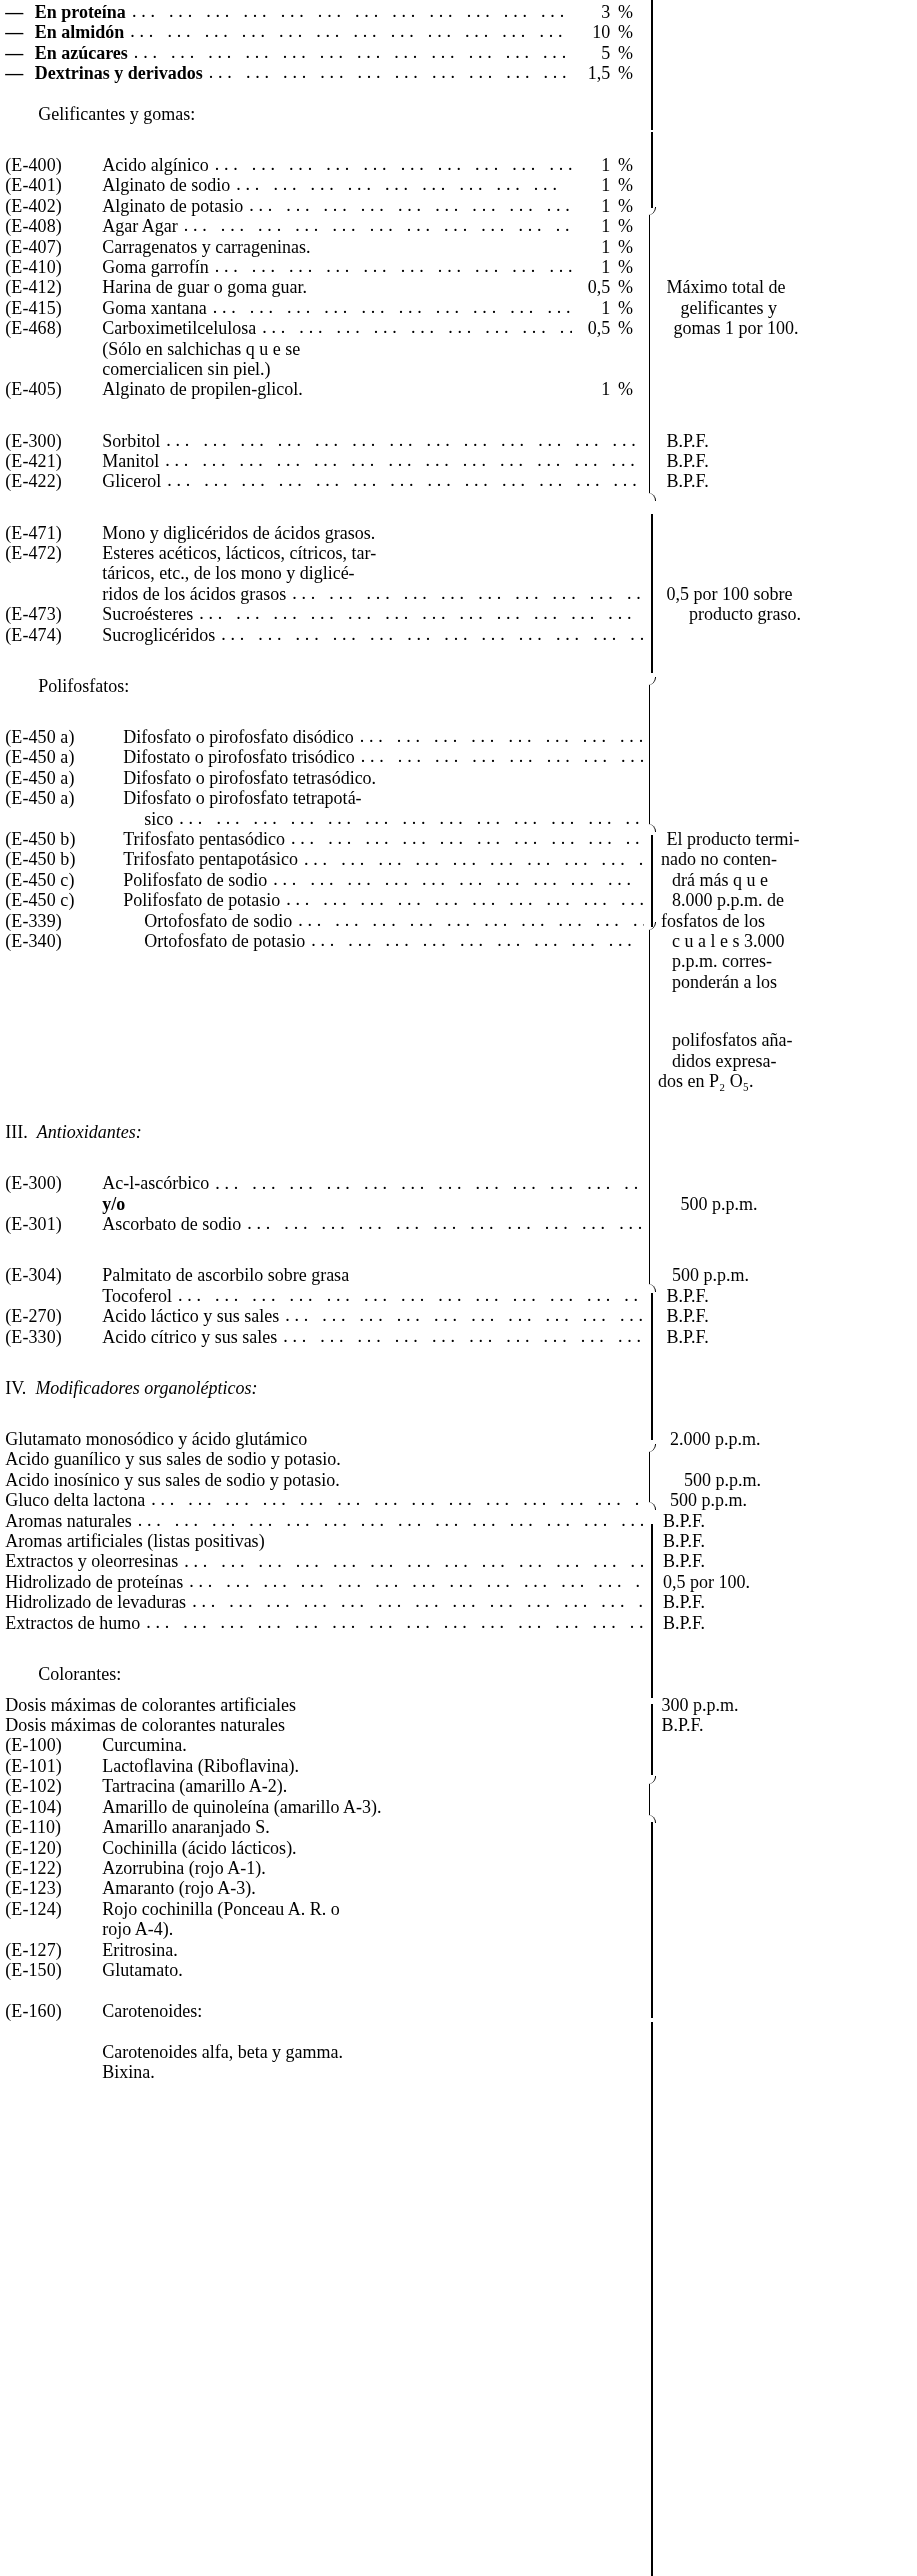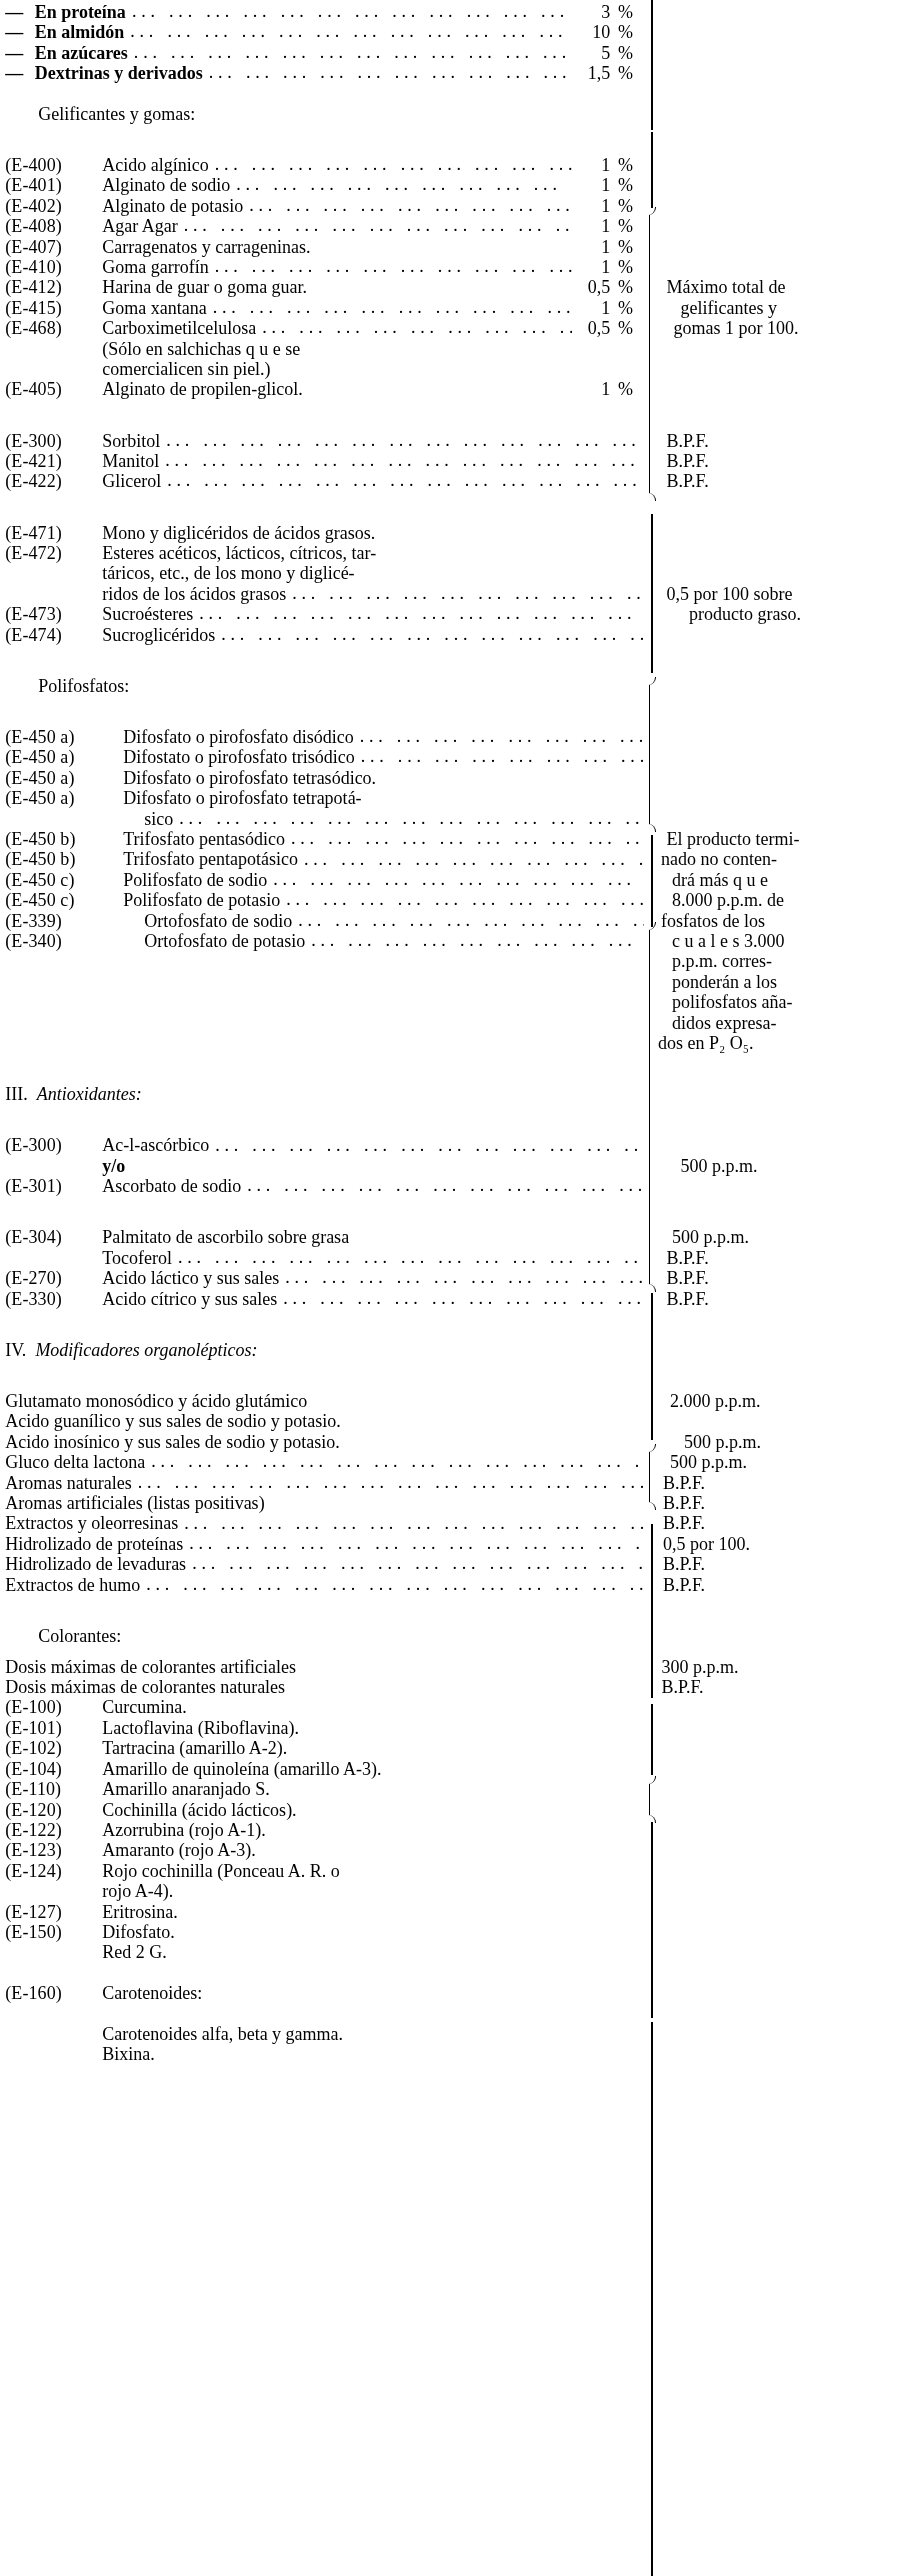--- a/index.html
+++ b/index.html
@@ -656,21 +656,21 @@
     <div class="row">
       <div class="lcol"></div>
       <div class="rcol" style="padding-left:21px;">
           <div class="note">
             <span class="ln">ponderán  a  los</span>
           </div>
         </div>
     </div>
     <div class="row">
       <div class="lcol"></div>
-      <div class="rcol" style="padding-left:21px;">
+      <div class="rcol" style="padding-left:21px;margin-top:38px;">
           <div class="note">
             <span class="ln">polifosfatos aña-</span>
           </div>
         </div>
     </div>
     <div class="row">
       <div class="lcol"></div>
       <div class="rcol" style="padding-left:21px;">
           <div class="note">
             <span class="ln">didos   expresa-</span>
@@ -1034,28 +1034,22 @@
       <span class="code">(E-127)</span>
       <span class="nm">Eritrosina.</span>
           </div>
         </div>
         <div class="rcol"></div>
       </div>
     <div class="row">
         <div class="lcol">
           <div class="entry">
       <span class="code">(E-150)</span>
-      <span class="nm">Difosfato.</span>
-          </div>
-        </div>
-        <div class="rcol"></div>
-      </div>
-    <div class="row">
-        <div class="lcol">
-      <div class="cont">Red 2 G.</div>
+      <span class="nm">Glutamato.</span>
+          </div>
         </div>
         <div class="rcol"></div>
       </div>
   </div>
 
   <div class="spacer"></div>
 
   <div class="row">
       <div class="lcol">
         <div class="entry">

